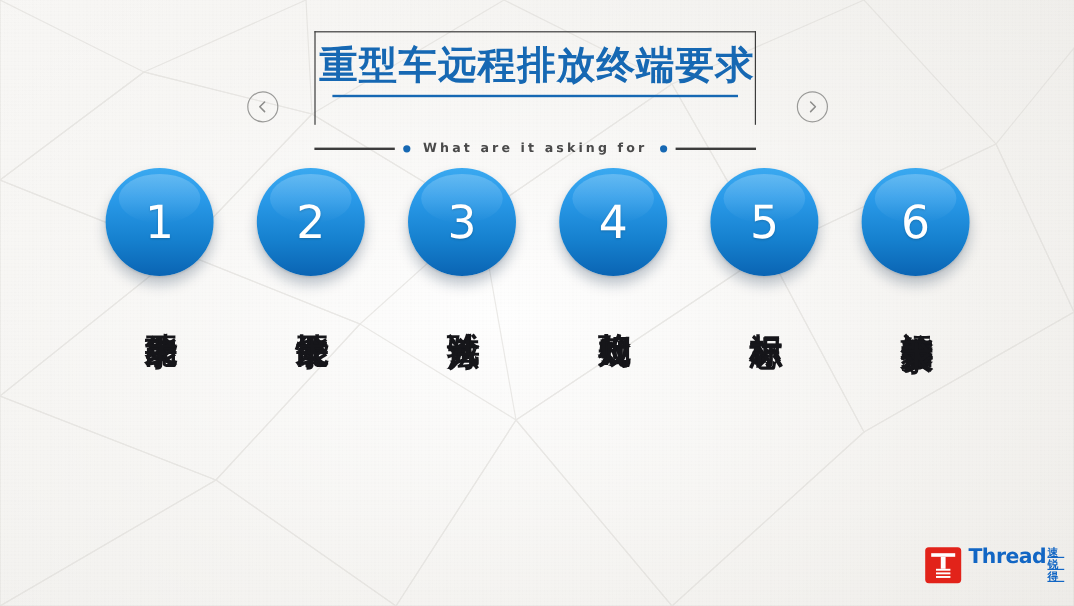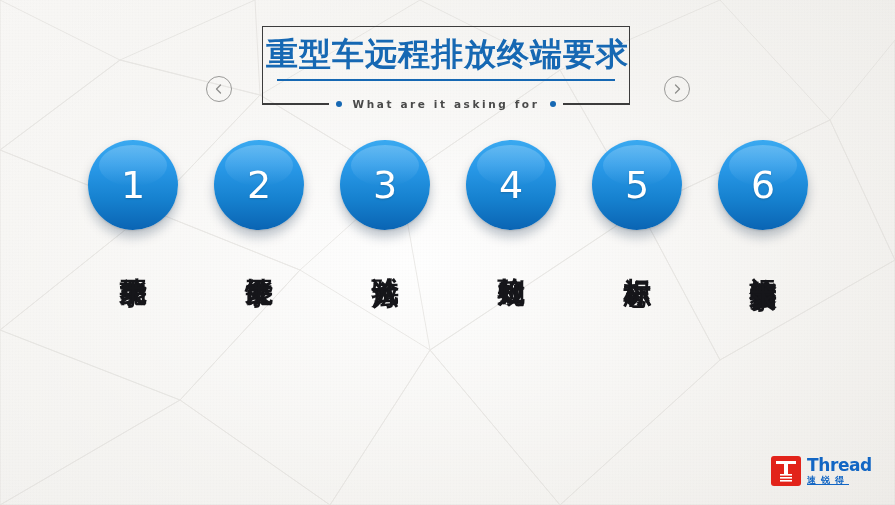--- a/index.html
+++ b/index.html
@@ -99,21 +99,21 @@
     right: 14px;
     top: 52px;
     height: 2.4px;
     background: #1668b3;
   }
 
   
   .subline {
     position: absolute;
     left: 262px;
-    top: 72px;
+    top: 92px;
     width: 368px;
     display: flex;
     align-items: center;
     gap: 7px;
   }
   .subline .seg {
     height: 1.6px;
     background: #3c3c3c;
     flex: 1 1 auto;
   }
@@ -212,21 +212,21 @@
   .logo-mark {
     width: 30px;
     height: 30px;
     border-radius: 3px;
     background: #e2231a;
     position: relative;
     flex: 0 0 auto;
   }
   .logo-mark svg { display: block; }
 
-  .logo-word { display: flex; flex-direction: column; gap: 1px; }
+  .logo-word { display: flex; gap: 1px; }
   .logo-en {
     font-family: "DejaVu Sans", "Liberation Sans", sans-serif;
     font-size: 17px;
     font-weight: 700;
     color: #1266c4;
     letter-spacing: -0.4px;
     line-height: 17px;
   }
   .logo-cn {
     font-family: "DejaVu Sans", "Liberation Sans", sans-serif;

